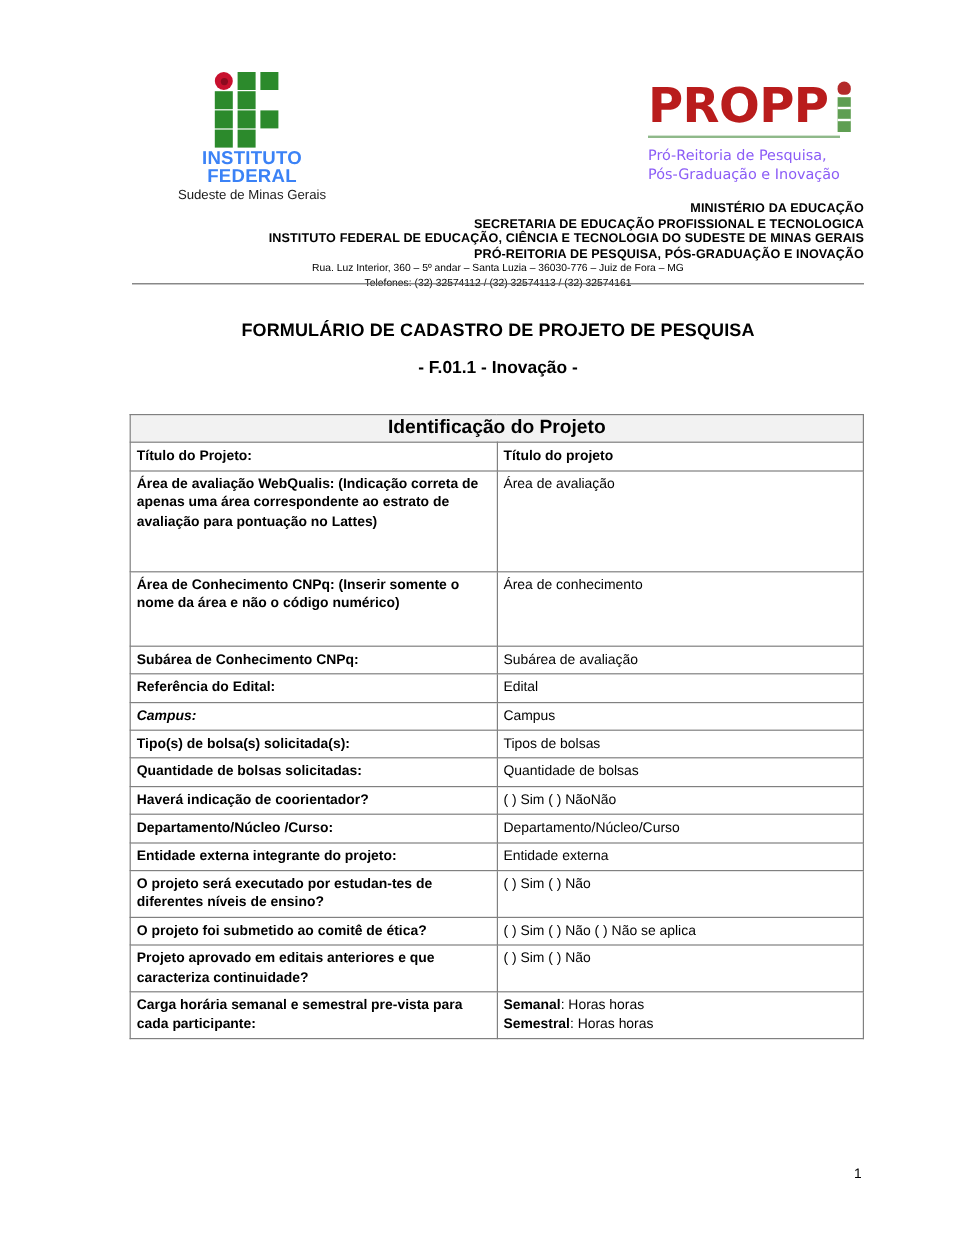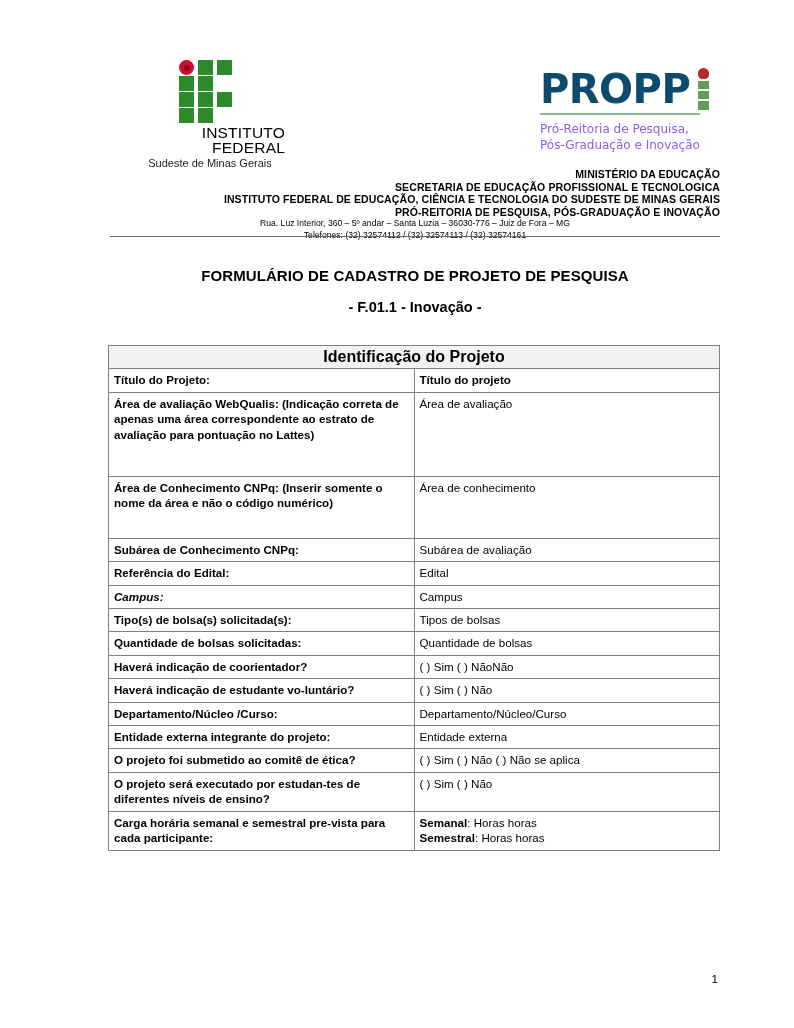--- a/index.html
+++ b/index.html
@@ -61,26 +61,25 @@
     position: absolute;
     left: 4.5px;
     top: 4.5px;
     width: 6px;
     height: 6px;
     border-radius: 50%;
     background: #8c0a1f;
   }
   .if-name {
     font-family: "Liberation Sans", sans-serif;
-    font-weight: normal;
+    font-weight: bold;
     font-size: 15.5px;
     line-height: 15px;
     letter-spacing: 0.2px;
-    color: #000000;
-    text-align: right;
+    color: #3b82f6;
   }
   .if-sub {
     font-family: "Liberation Sans", sans-serif;
     font-size: 11px;
     line-height: 14px;
     color: #1a1a1a;
     margin-top: 1px;
   }
 
   .proppi-logo {
@@ -93,21 +92,21 @@
   .proppi-word {
     position: relative;
     height: 42px;
   }
   .proppi-text {
     font-family: "DejaVu Sans", sans-serif;
     font-weight: bold;
     font-size: 40px;
     line-height: 42px;
     letter-spacing: -0.5px;
-    color: #0c4a6e;
+    color: #b91c1c;
   }
   .proppi-i {
     position: absolute;
     right: 6px;
     top: 0px;
     width: 11px;
     height: 42px;
   }
   .proppi-i-dot {
     position: absolute;
@@ -357,45 +356,45 @@
       <tr>
         <td class="label">Quantidade de bolsas solicitadas:</td>
         <td class="value">Quantidade de bolsas</td>
       </tr>
 
       <tr>
         <td class="label">Haverá indicação de coorientador?</td>
         <td class="value">( ) Sim ( ) NãoNão</td>
       </tr>
 
-      <tr>
-        <td class="label">Haverá indicação de estudante vo-luntário?</td>
-        <td class="value">( ) Sim ( ) Não</td>
-      </tr>
 
       <tr>
         <td class="label">Departamento/Núcleo /Curso:</td>
         <td class="value">Departamento/Núcleo/Curso</td>
       </tr>
 
       <tr>
         <td class="label">Entidade externa integrante do projeto:</td>
         <td class="value">Entidade externa</td>
       </tr>
 
       <tr>
+        <td class="label">O projeto será executado por estudan-tes de diferentes níveis de ensino?</td>
+        <td class="value">( ) Sim ( ) Não</td>
+      </tr>
+
+      <tr>
         <td class="label">O projeto foi submetido ao comitê de ética?</td>
         <td class="value">( ) Sim ( ) Não ( ) Não se aplica</td>
       </tr>
 
       <tr>
-        <td class="label">O projeto será executado por estudan-tes de diferentes níveis de ensino?</td>
+        <td class="label">Projeto aprovado em editais anteriores e que caracteriza continuidade?</td>
         <td class="value">( ) Sim ( ) Não</td>
       </tr>
-
 
       <tr>
         <td class="label">Carga horária semanal e semestral pre-vista para cada participante:</td>
         <td class="value">
           <div><span class="bold">Semanal</span><span>: Horas horas</span></div>
           <div><span class="bold">Semestral</span><span>: Horas horas</span></div>
         </td>
       </tr>
     </tbody>
   </table>

